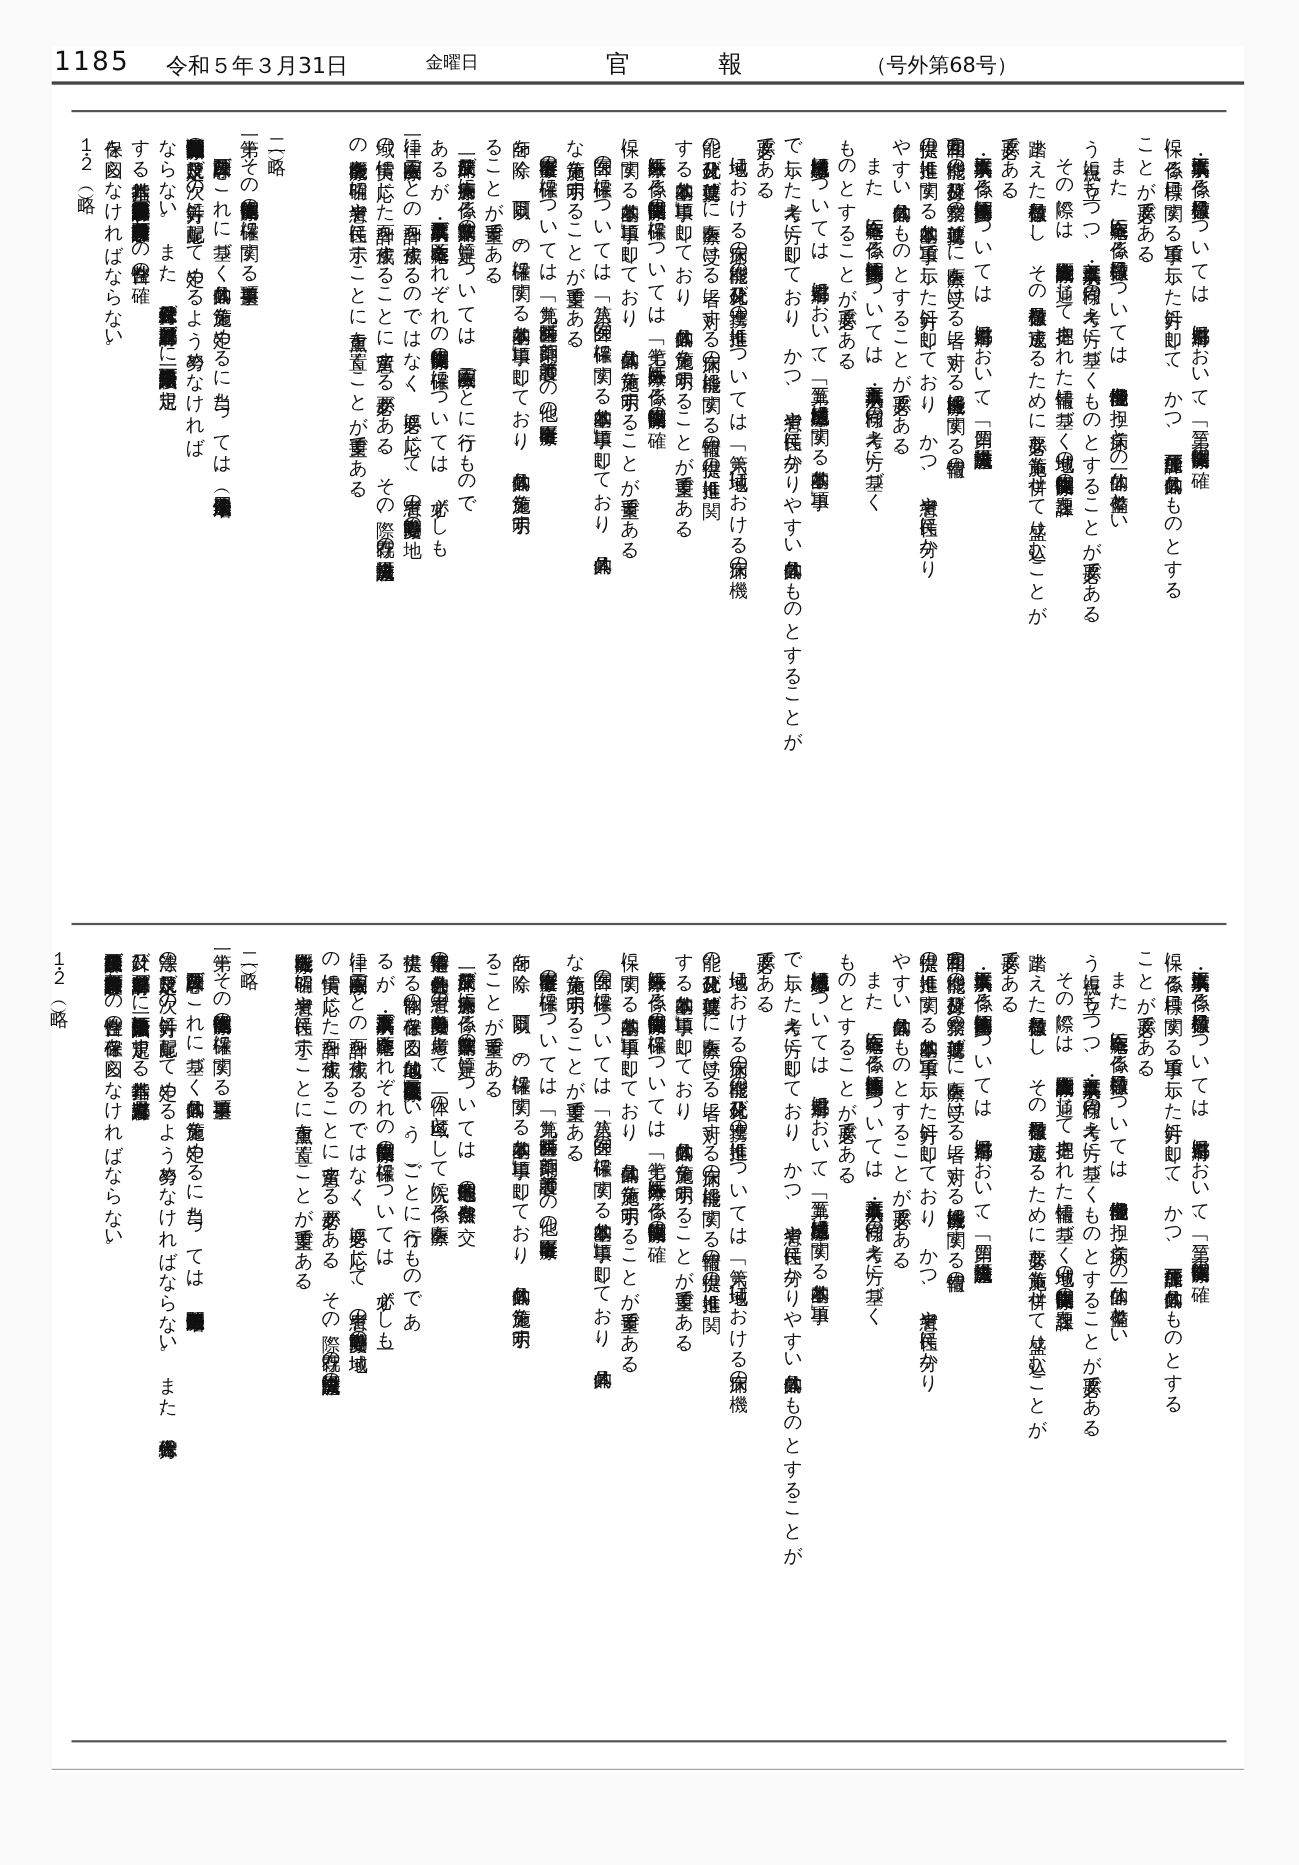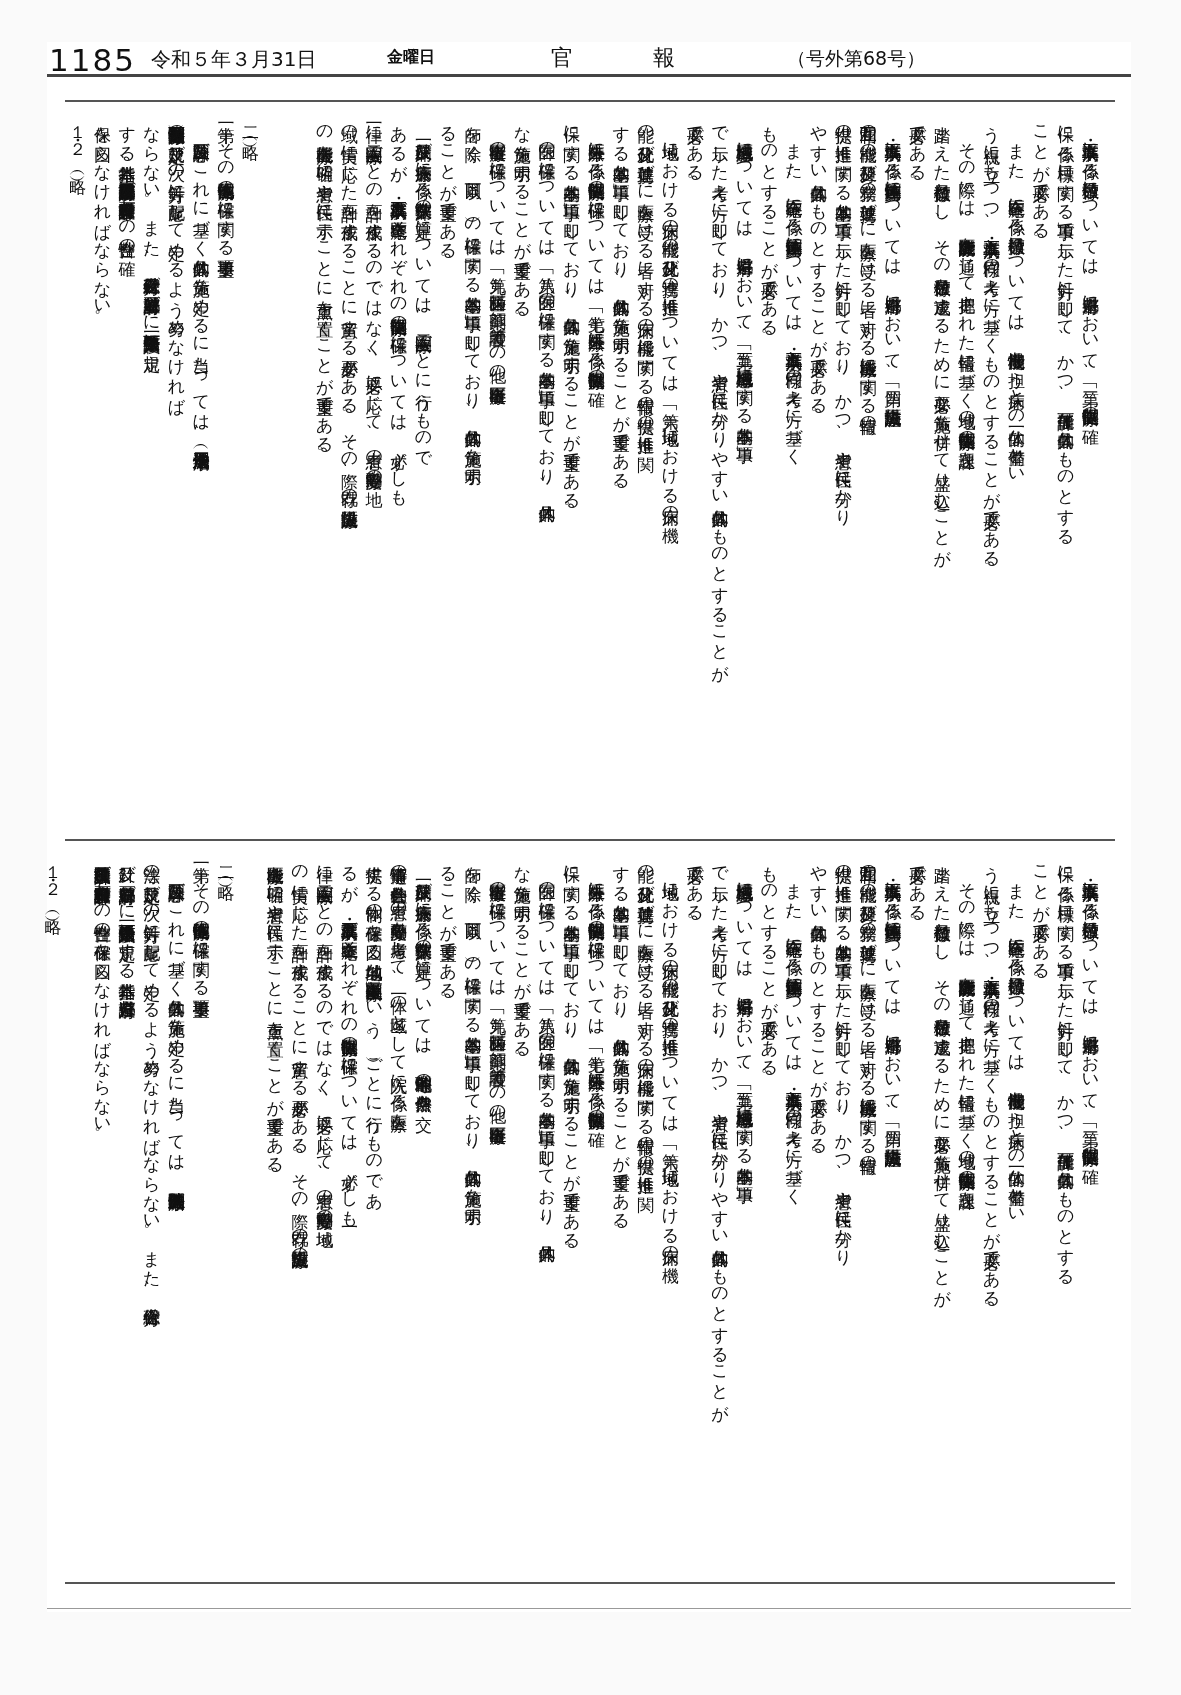--- a/index.html
+++ b/index.html
@@ -14,23 +14,23 @@
   .page {
     position: absolute; left: 47px; top: 42px;
     width: 1084px; height: 1570px;
     background: #ffffff;
   }
   .hdr {
     position: absolute; left: 0; top: 0; width: 1084px; height: 32px;
     font-family: "DejaVu Sans", "Liberation Sans", sans-serif;
   }
   .hdr span { position: absolute; top: 2px; white-space: nowrap; }
-  .hdr .pg { left: 2px; font-size: 31px; letter-spacing: 2px; top: 0; }
+  .hdr .pg { left: 2px; font-size: 24px; letter-spacing: 2px; top: 0; }
   .hdr .date { left: 104px; font-size: 20px; top: 4px; }
-  .hdr .day { left: 340px; font-size: 16px; top: 5px; font-weight: bold; }
+  .hdr .day { left: 340px; font-size: 16px; top: 5px; }
   .hdr .t1 { left: 504px; font-size: 22px; top: 1px; }
   .hdr .t2 { left: 606px; font-size: 22px; top: 1px; }
   .hdr .iss { left: 740px; font-size: 19px; top: 4px; }
   .rule-thick { position: absolute; left: 0; width: 1084px; height: 3px; background: #444; top: 32px; }
   .rule { position: absolute; left: 18px; width: 1050px; height: 2px; background: #555; }
   .block {
     position: absolute; left: 18px; width: 1050px;
   }
   .cols {
     position: absolute; right: 12px; top: 0;

